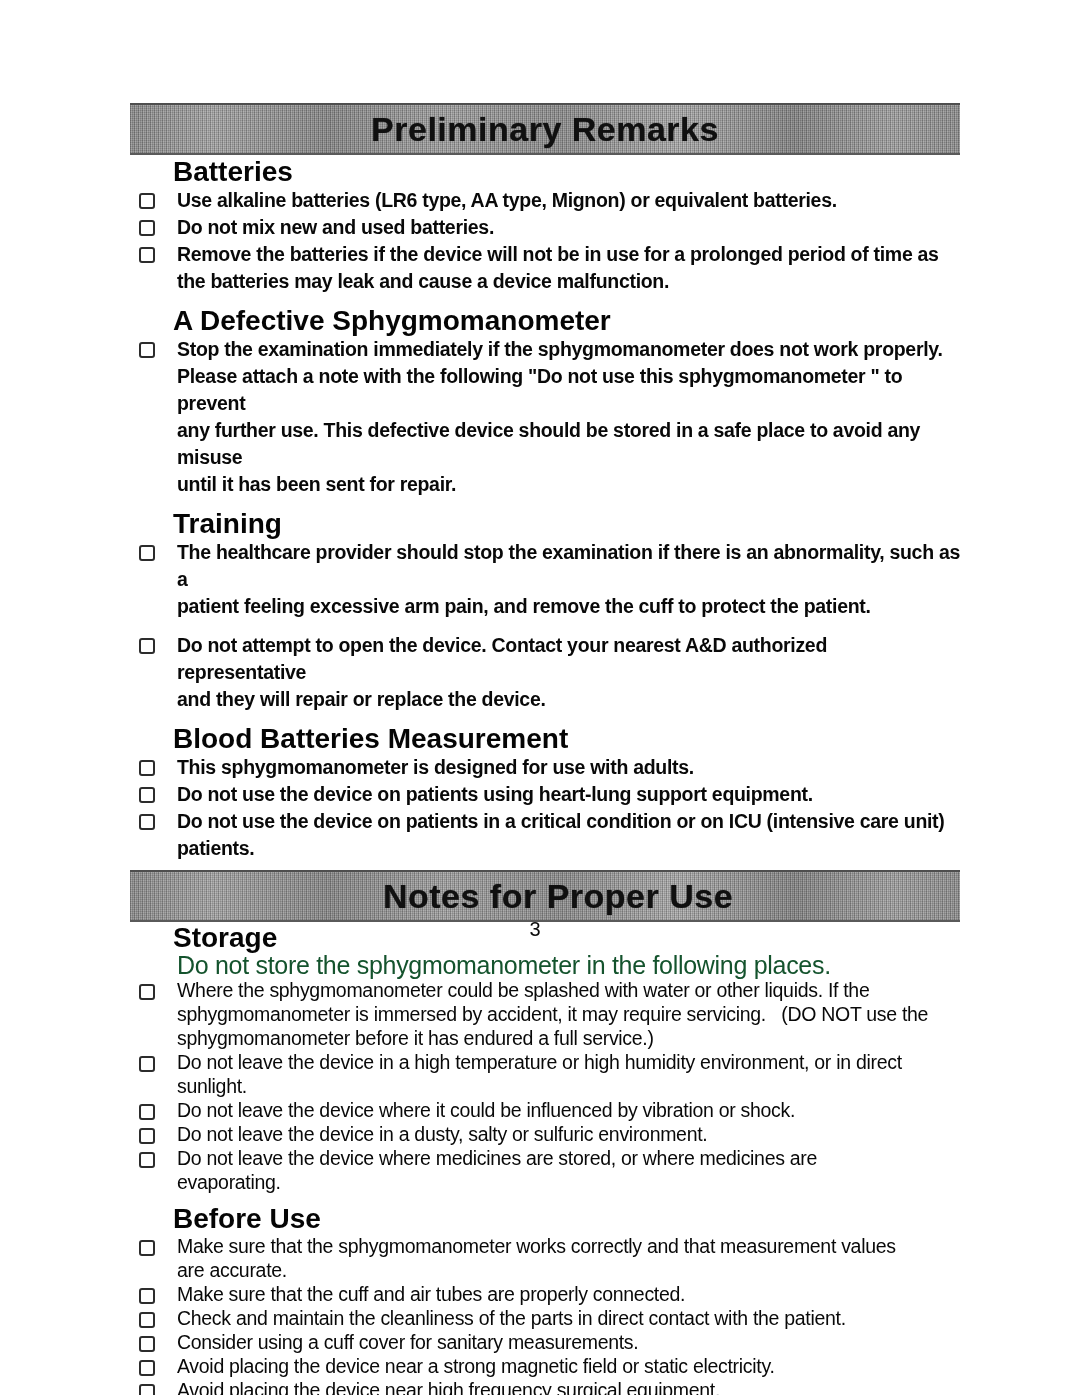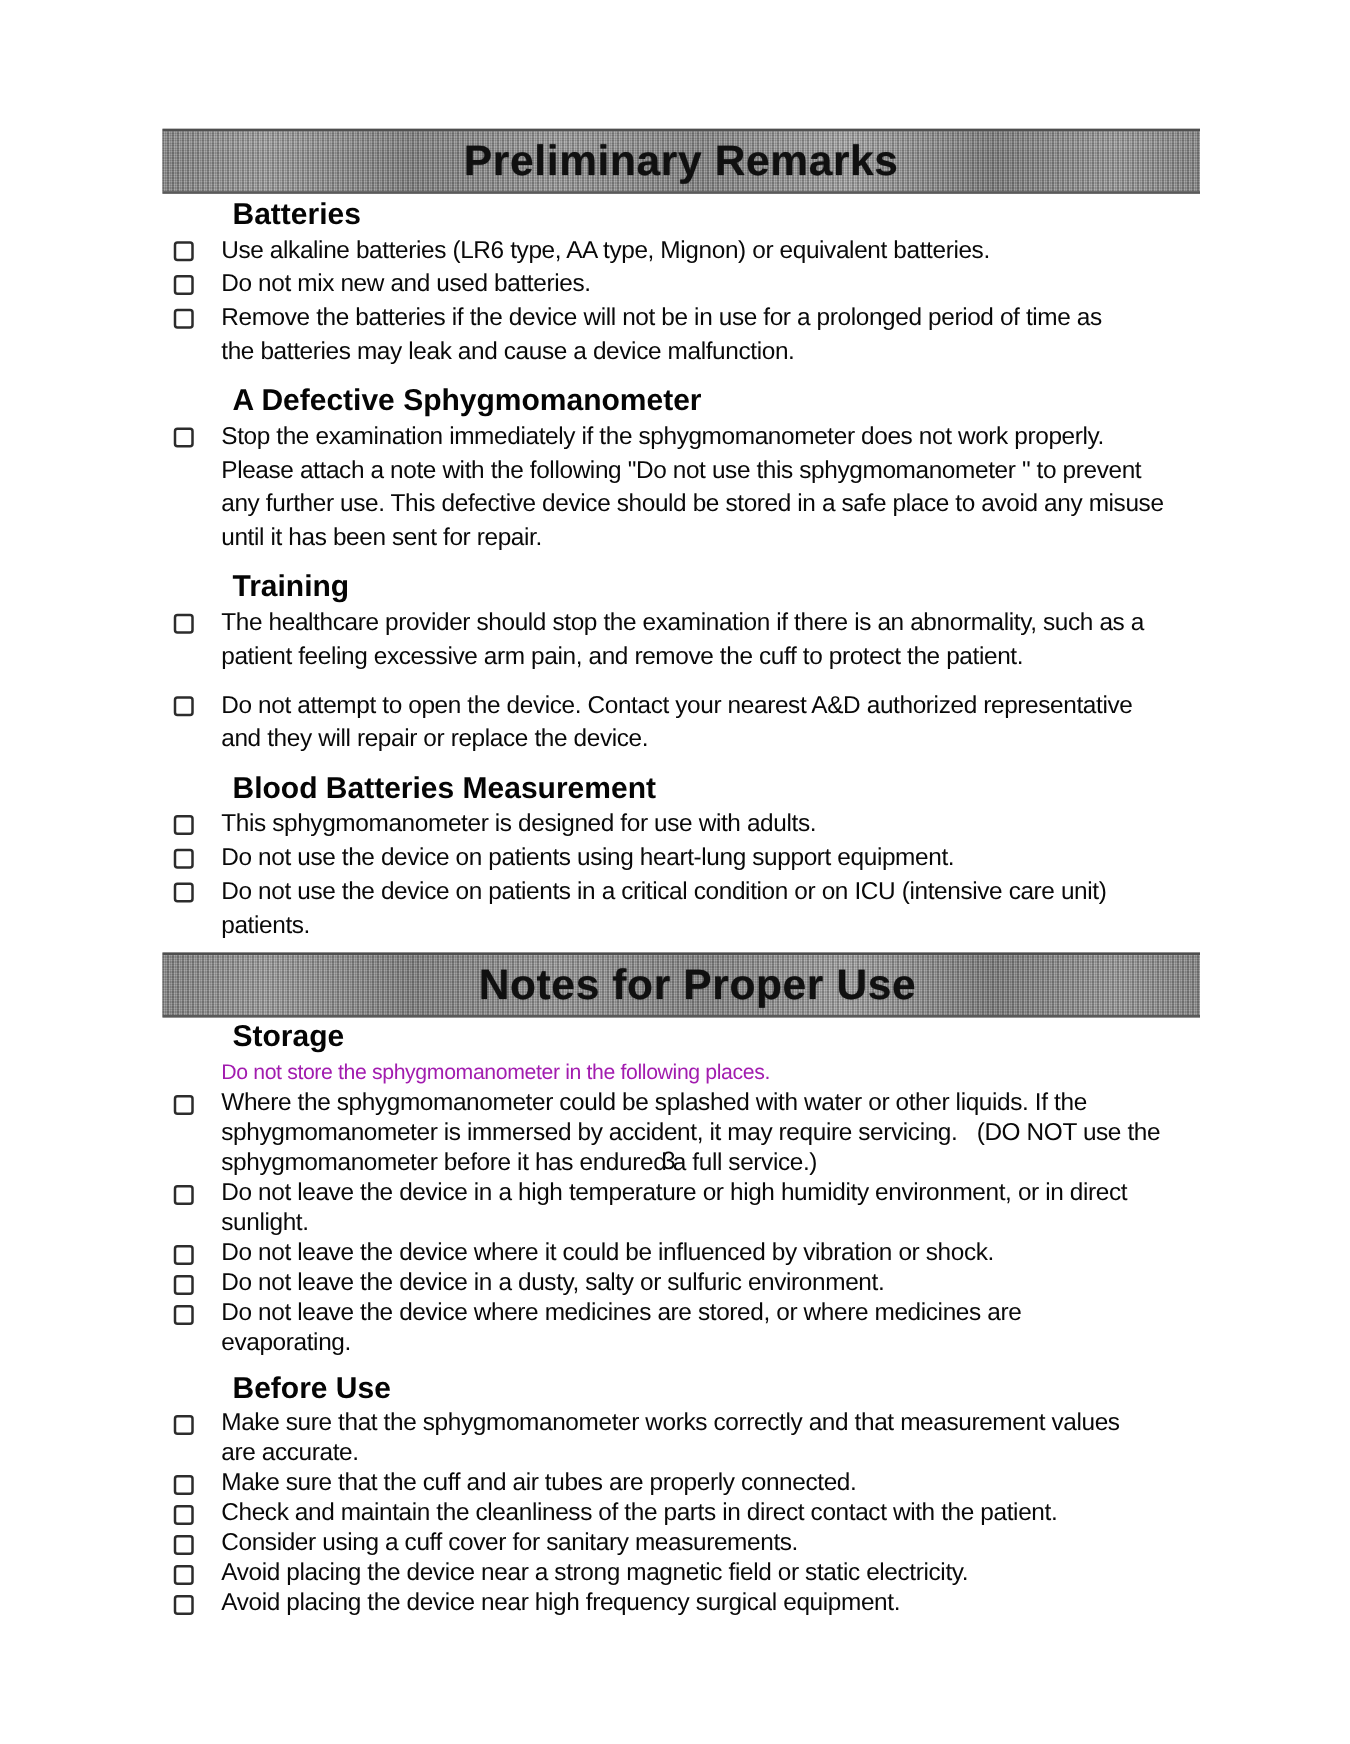--- a/index.html
+++ b/index.html
@@ -43,51 +43,51 @@
     font-size: 34px;
     font-weight: 700;
     letter-spacing: 0.5px;
     color: #101010;
     text-shadow: 0 0 1px rgba(0,0,0,0.55);
     white-space: nowrap;
   }
   .group { margin-top: 12px; }
   .group.first { margin-top: 3px; }
   .heading {
-    font-size: 24px;
+    font-size: 28px;
     font-weight: 700;
     line-height: 27px;
-    margin: 0 0 2px 56px;
+    margin: 0 0 2px 43px;
     color: #050505;
   }
   .item { display: flex; align-items: flex-start; }
   .bullet {
     flex: 0 0 auto;
     width: 12px; height: 12px;
     border: 2px solid #2c2c2c;
     border-radius: 3px;
     margin: 6px 0 0 9px;
     background: #ffffff;
   }
   .item-text {
     margin: 0 0 0 22px;
     flex: 1;
     font-size: 19.5px;
     letter-spacing: -0.3px;
     white-space: pre-wrap;
     color: #090909;
   }
-  .sec1 .item-text { line-height: 27px; }
+  .sec1 .item-text { line-height: 27px; font-weight: bold; }
   .sec2 .item-text { line-height: 24px; }
   .intro-line {
     margin: 0 0 0 47px;
-    font-size: 17px;
+    font-size: 25px;
     letter-spacing: -0.3px;
     white-space: pre-wrap;
-    color: #a21caf;
+    color: #14532d;
   }
   .sec2 .intro-line { line-height: 25px; }
   .sec2 .banner { margin-top: 8px; padding-left: 26px; }
   .sec2 .heading { line-height: 26px; }
   .page-number {
     position: absolute;
     left: 0; right: 10px;
     bottom: 50px;
     text-align: center;
     font-size: 20px;

